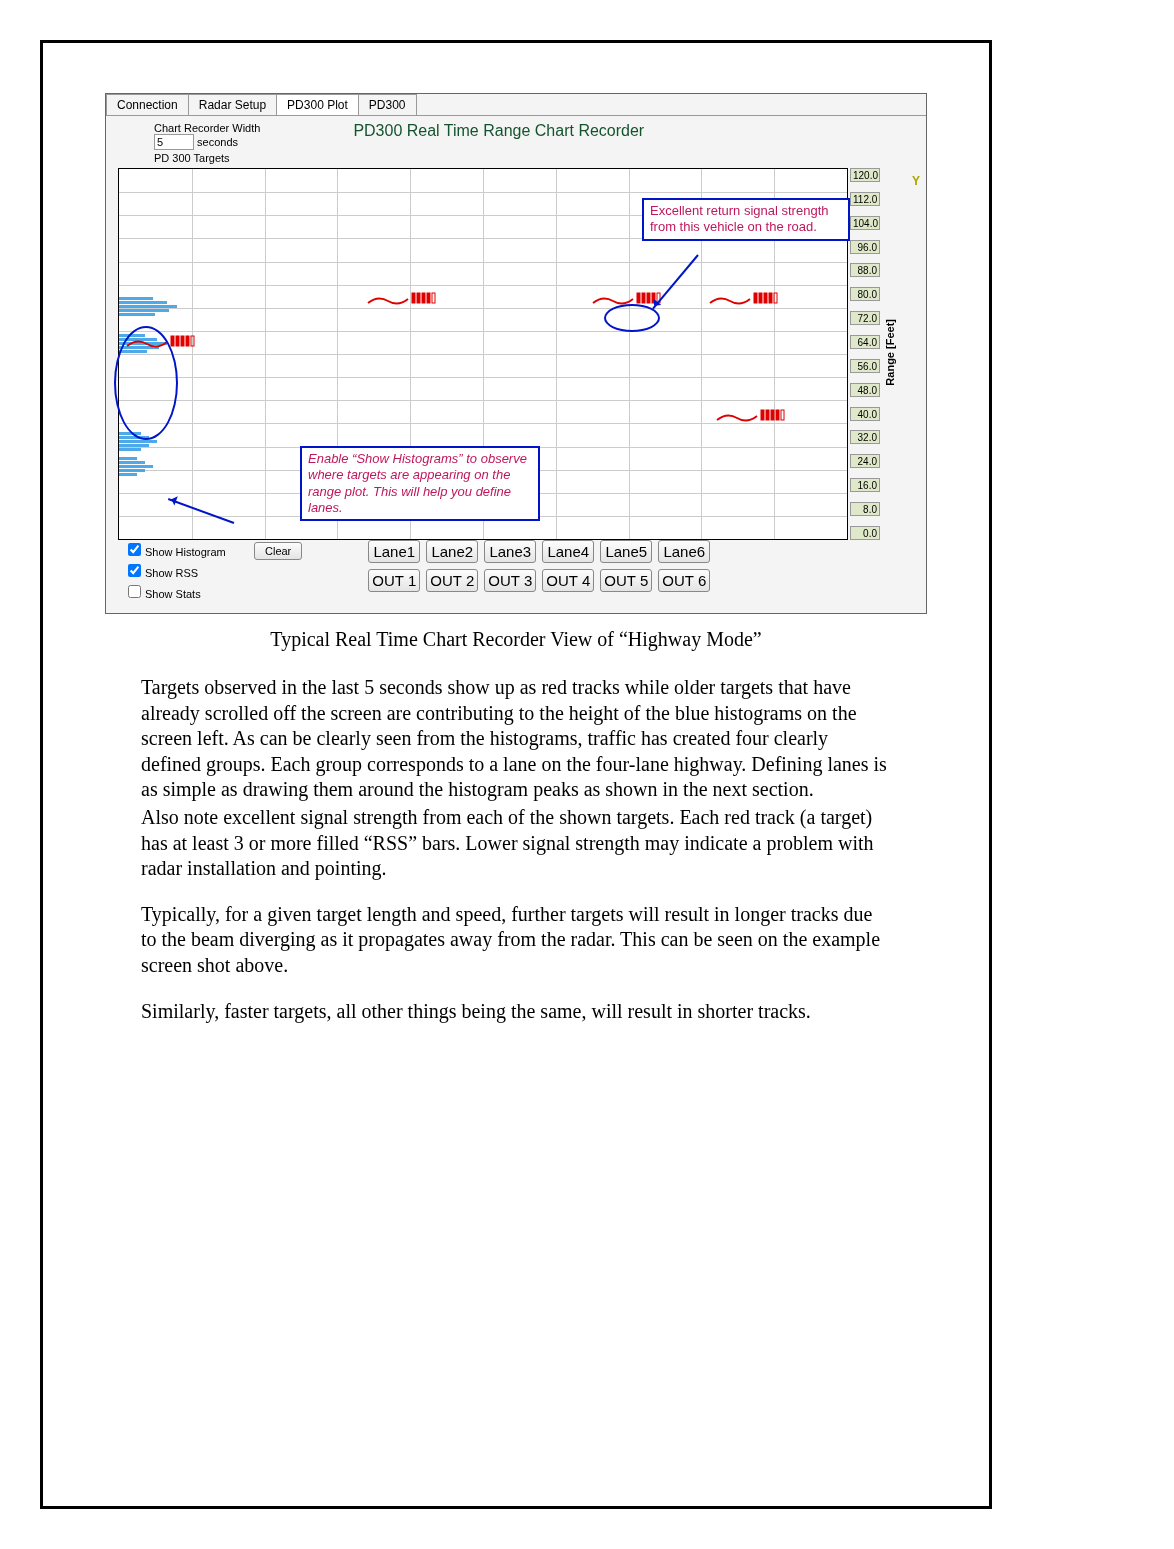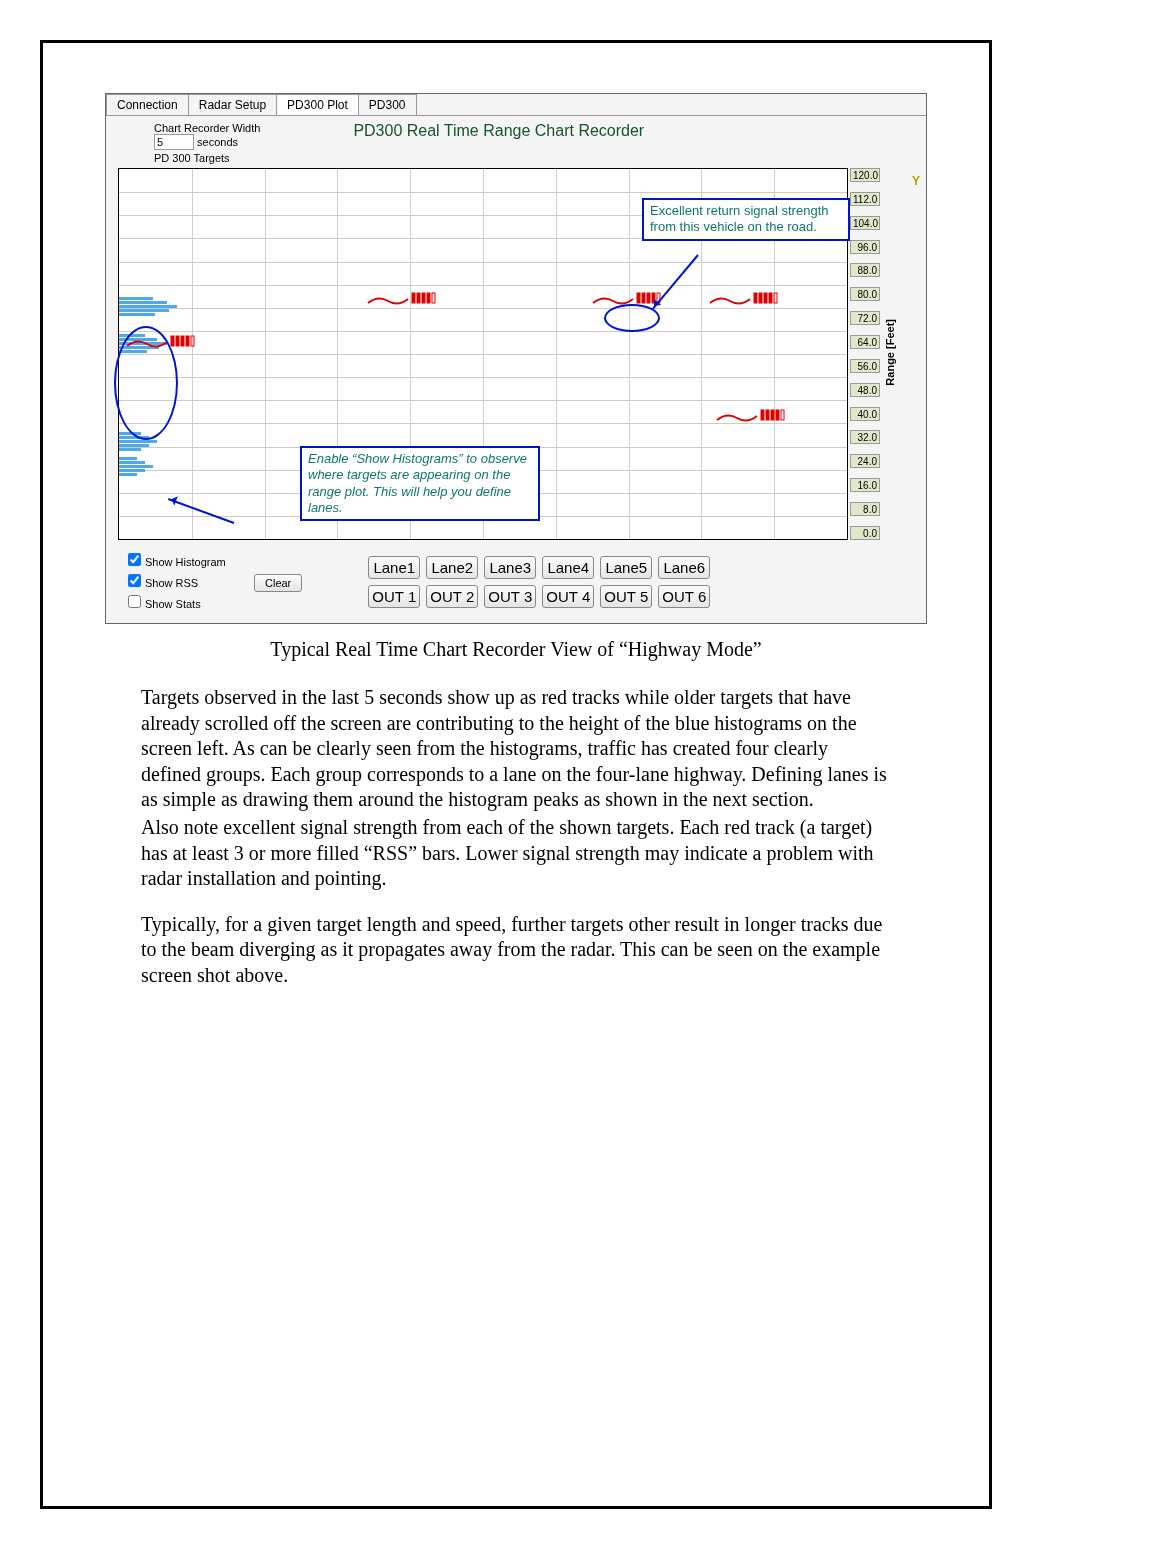--- a/index.html
+++ b/index.html
@@ -136,22 +136,21 @@
     writing-mode: vertical-rl;
     transform: rotate(180deg);
     font-size: 11px;
     font-weight: bold;
     color: #000;
     align-self: center;
     margin-left: 4px;
   }
   .controls {
     display: flex;
-    align-items: center;
-    margin-top: 10px;
+    align-items: flex-start;
   }
   .check-col {
     font-size: 11px;
     margin-left: 10px;
     width: 130px;
   }
   .check-col label { display:block; line-height: 18px; }
   .check-col input { margin-right: 4px; }
   .btn {
     font-size: 11px;
@@ -177,21 +176,21 @@
     background: linear-gradient(#fdfdfd,#e4e4e4);
     border-radius: 3px;
     cursor: pointer;
   }
   .callout {
     position: absolute;
     background: #fff;
     border: 2px solid #0015c9;
     padding: 3px 6px;
     font: 13px "Segoe UI", Arial, sans-serif;
-    color: #0f766e;
+    color: #be185d;
     z-index: 20;
     line-height: 1.25;
   }
   .arrow {
     position: absolute;
     border-top: 2px solid #0015c9;
     transform-origin: left center;
     z-index: 19;
   }
   .arrow::after {
@@ -405,15 +404,16 @@
       <div class="arrow" style="left:592px; top:138px; width:70px; transform: rotate(130deg);"></div>
       <div class="arrow" style="left:128px; top:406px; width:70px; transform: rotate(200deg);"></div>
 
     </div>
   </div>
 
   <div class="caption">Typical Real Time Chart Recorder View of “Highway Mode”</div>
 
   <p class="body-text">Targets observed in the last 5 seconds show up as red tracks while older targets that have already scrolled off the screen are contributing to the height of the blue histograms on the screen left. As can be clearly seen from the histograms, traffic has created four clearly defined groups. Each group corresponds to a lane on the four-lane highway. Defining lanes is as simple as drawing them around the histogram peaks as shown in the next section.</p>
   <p class="body-text" style="margin-top:-18px">Also note excellent signal strength from each of the shown targets. Each red track (a target) has at least 3 or more filled “RSS” bars. Lower signal strength may indicate a problem with radar installation and pointing.</p>
-  <p class="body-text">Typically, for a given target length and speed, further targets other result in longer tracks due to the beam diverging as it propagates away from the radar. This can be seen on the example screen shot above.</p>
+  <p class="body-text">Typically, for a given target length and speed, further targets will result in longer tracks due to the beam diverging as it propagates away from the radar. This can be seen on the example screen shot above.</p>
+  <p class="body-text">Similarly, faster targets, all other things being the same, will result in shorter tracks.</p>
 
 </div>
 
 </body></html>

